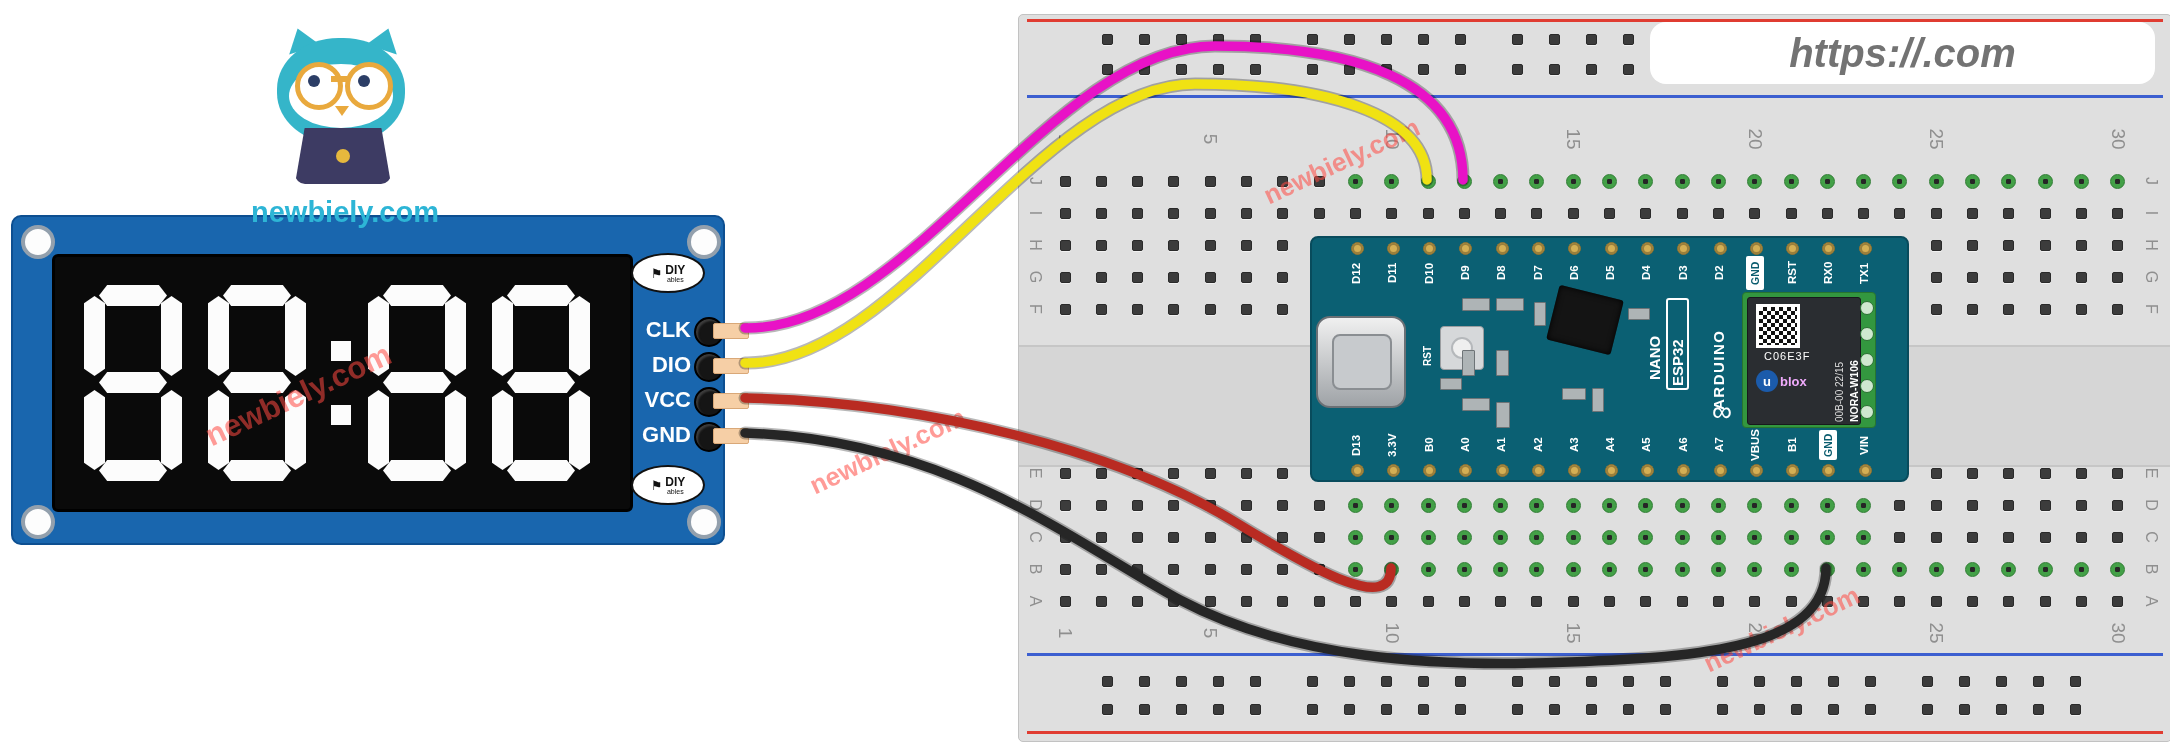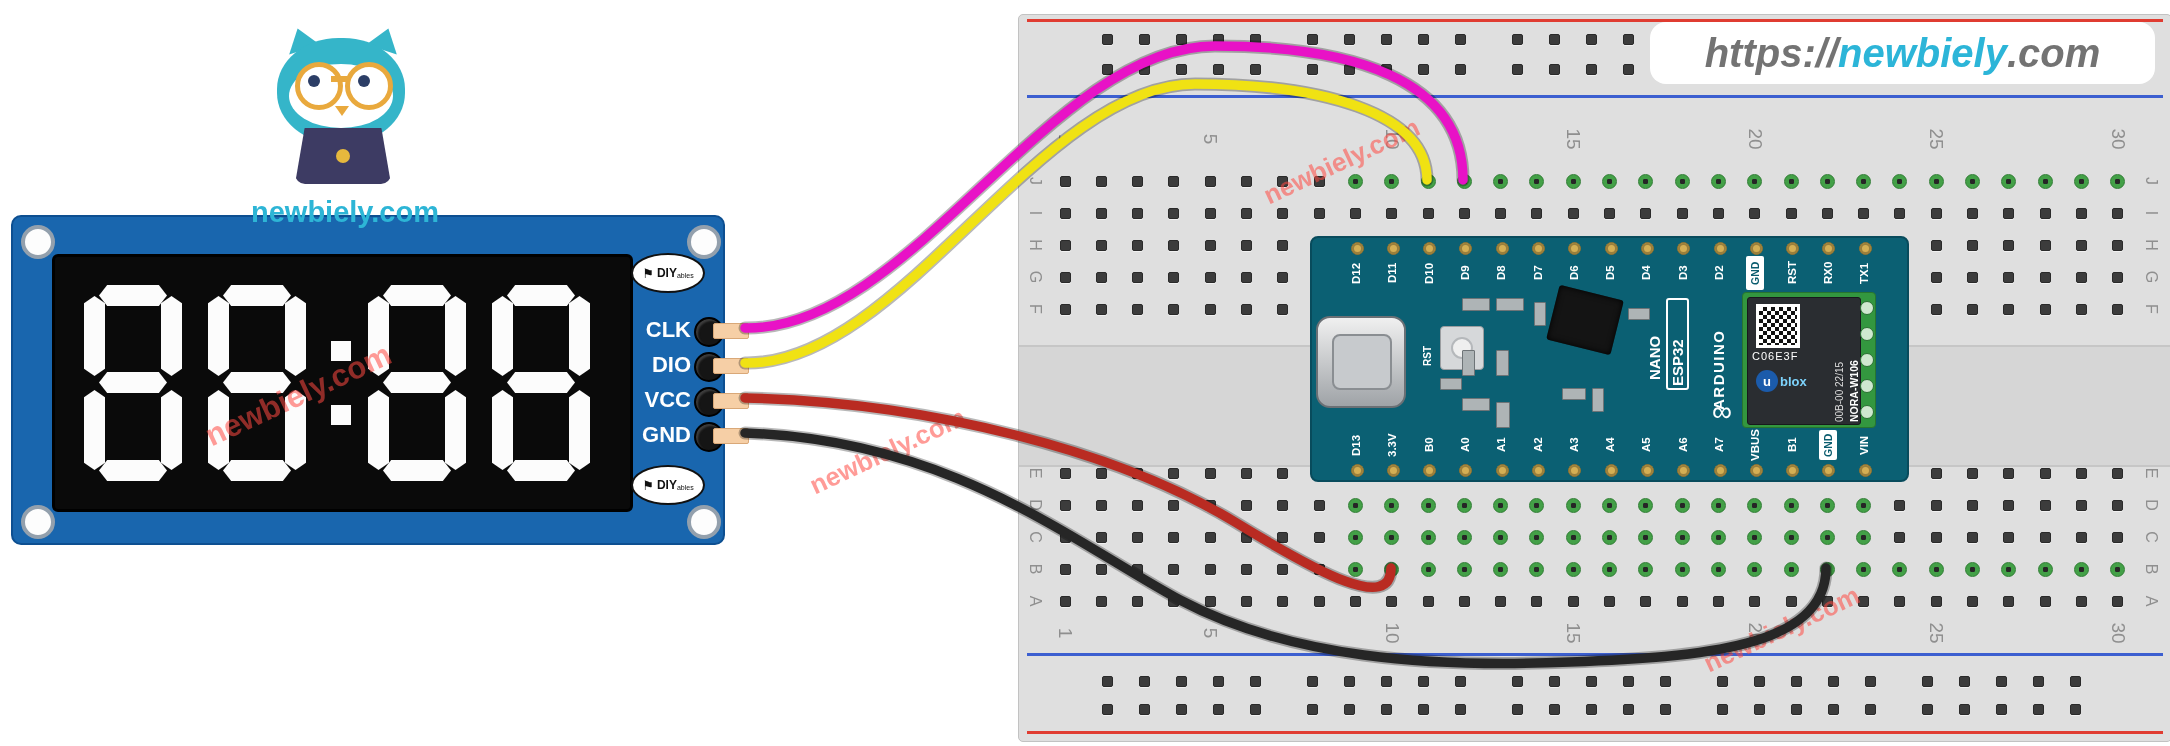--- a/index.html
+++ b/index.html
@@ -48,21 +48,21 @@
   .colon-dot{position:absolute;width:20px;height:20px;background:#fcfcfc;}
   .dm-pin-label{position:absolute;width:80px;text-align:right;color:#fff;font-weight:bold;
       font-size:22px;line-height:26px;}
   .dm-pin{position:absolute;width:26px;height:26px;border-radius:50%;background:#151515;
       border:2px solid #000;box-shadow:inset 2px 2px 2px #3d3d3d;}
   .dm-stub{position:absolute;width:34px;height:14px;background:#f6cfa6;border:1px solid #d9a878;
       border-radius:2px;}
   .diy-badge{position:absolute;left:618px;width:70px;height:36px;background:#fff;border:2px solid #111;
       border-radius:50%;display:flex;align-items:center;justify-content:center;gap:3px;color:#111;}
   .diy-flag{font-size:13px;}
-  .diy-col{display:flex;flex-direction:row;align-items:flex-end;line-height:1;}
+  .diy-col{display:flex;flex-direction:column;align-items:center;line-height:1;}
   .diy-main{font-size:12px;font-weight:bold;}
   .diy-sub{font-size:7px;}
 
   
   #logo{position:absolute;left:265px;top:28px;width:160px;height:165px;z-index:2;}
   .ear{position:absolute;width:0;height:0;border-left:16px solid transparent;
       border-right:16px solid transparent;border-bottom:22px solid #35b5c9;}
   #owl-head{position:absolute;left:12px;top:10px;width:128px;height:106px;background:#35b5c9;border-radius:48%;}
   #owl-face{position:absolute;left:24px;top:36px;width:104px;height:64px;background:#fff;border-radius:50%;}
   .lens{position:absolute;width:38px;height:38px;border:5px solid #e9a93d;border-radius:50%;background:#fff;}
@@ -103,24 +103,24 @@
       border:2px solid #fff;border-radius:3px;padding:2px 1px;display:flex;align-items:center;}
   #ard-brand{position:absolute;left:398px;top:62px;height:110px;color:#fff;font-size:15px;font-weight:bold;
       letter-spacing:1.5px;display:flex;align-items:center;}
   #ard-inf{position:absolute;left:392px;top:158px;width:36px;text-align:center;color:#fff;font-size:28px;}
   #ublox-module{position:absolute;left:430px;top:54px;width:132px;height:134px;background:#33973f;
       border-radius:4px;border:1px solid #27752f;}
   #ublox-shield{position:absolute;left:4px;top:4px;width:112px;height:126px;background:#2a2d31;
       border:1px solid #17191c;border-radius:3px;}
   #qr{position:absolute;left:8px;top:6px;width:38px;height:38px;background:#fff;padding:3px;}
   #qr-inner{width:100%;height:100%;background:repeating-conic-gradient(#111 0% 25%,#fff 0% 50%) 0 0/8px 8px;}
-  #ublox-code{position:absolute;left:4px;top:52px;color:#fff;font-size:11px;letter-spacing:1px;}
+  #ublox-code{position:absolute;left:16px;top:52px;color:#fff;font-size:11px;letter-spacing:1px;}
   #ublox-logo-circle{position:absolute;left:8px;top:72px;width:22px;height:22px;background:#1b5bab;
       border-radius:50%;color:#fff;font-size:13px;font-weight:bold;display:flex;align-items:center;justify-content:center;}
-  #ublox-logo-rest{position:absolute;left:32px;top:76px;color:#7dd3fc;font-size:13px;font-weight:bold;}
+  #ublox-logo-rest{position:absolute;left:32px;top:76px;color:#f0abfc;font-size:13px;font-weight:bold;}
   #ublox-serial{position:absolute;left:86px;top:6px;height:118px;color:#ddd;font-size:10px;
       display:flex;align-items:center;}
   #ublox-model{position:absolute;left:100px;top:6px;height:118px;color:#fff;font-size:10.5px;font-weight:bold;
       display:flex;align-items:center;}
   .castel{position:absolute;width:12px;height:12px;border-radius:50%;background:#cfe8cf;border:1px solid #2a7031;}
 
   
   #wires{position:absolute;left:0;top:0;z-index:7;pointer-events:none;}
 
   
@@ -788,15 +788,15 @@
       <path d="M745,328 C910,331 1050,46 1215,46 C1350,46 1463,78 1463,180" fill="none" stroke="rgba(0,0,0,0.28)" stroke-width="13" stroke-linecap="round"></path>
       <path d="M745,328 C910,331 1050,46 1215,46 C1350,46 1463,78 1463,180" fill="none" stroke="#e812c6" stroke-width="9.5" stroke-linecap="round"></path>
       <path d="M745,363 C900,366 1040,84 1195,84 C1320,84 1427,112 1427,180" fill="none" stroke="rgba(0,0,0,0.28)" stroke-width="13" stroke-linecap="round"></path>
       <path d="M745,363 C900,366 1040,84 1195,84 C1320,84 1427,112 1427,180" fill="none" stroke="#f0e213" stroke-width="9.5" stroke-linecap="round"></path>
       <path d="M745,398 C930,402 1120,452 1235,522 C1320,574 1391,612 1391,568" fill="none" stroke="rgba(0,0,0,0.28)" stroke-width="13" stroke-linecap="round"></path>
       <path d="M745,398 C930,402 1120,452 1235,522 C1320,574 1391,612 1391,568" fill="none" stroke="#b92b22" stroke-width="9.5" stroke-linecap="round"></path>
       <path d="M745,433 C950,440 1070,540 1180,600 C1290,658 1430,668 1570,662 C1700,657 1826,648 1826,568" fill="none" stroke="rgba(0,0,0,0.28)" stroke-width="13" stroke-linecap="round"></path>
       <path d="M745,433 C950,440 1070,540 1180,600 C1290,658 1430,668 1570,662 C1700,657 1826,648 1826,568" fill="none" stroke="#262626" stroke-width="9.5" stroke-linecap="round"></path>
     </svg>
 
-  <div id="url-badge"><span class="dark">https://</span><span class="brand">newbiely</span><span class="dark">.com</span></div>
+  <div id="url-badge"><span class="dark">https://</span><span class="dark">.com</span></div>
 
 </div>
 
 </body></html>

